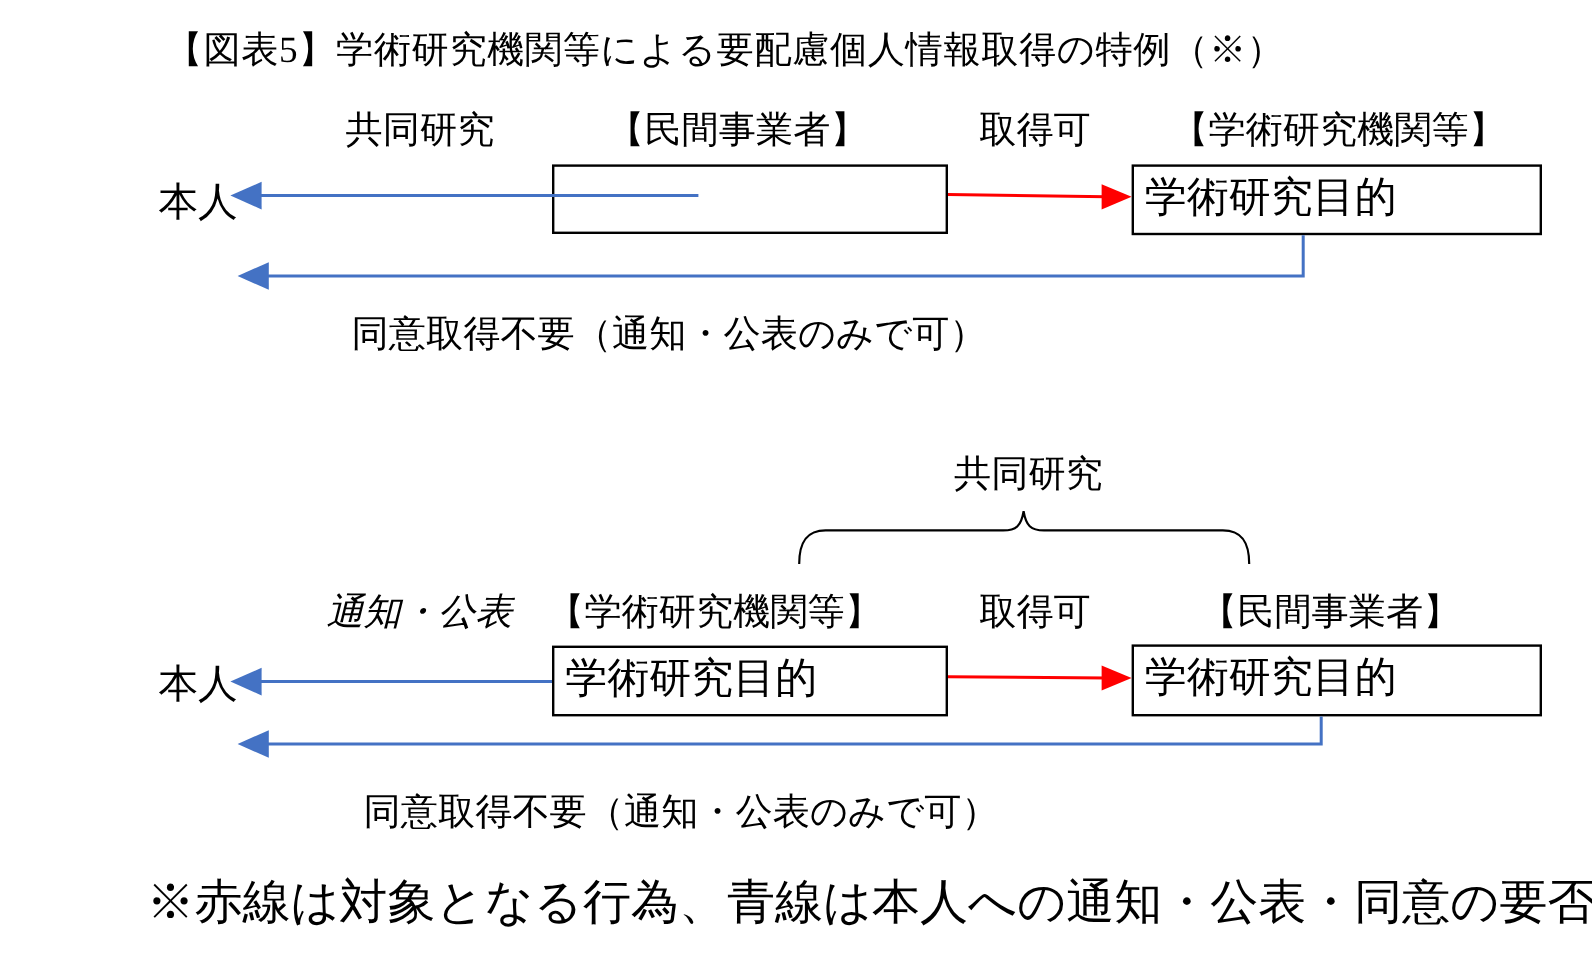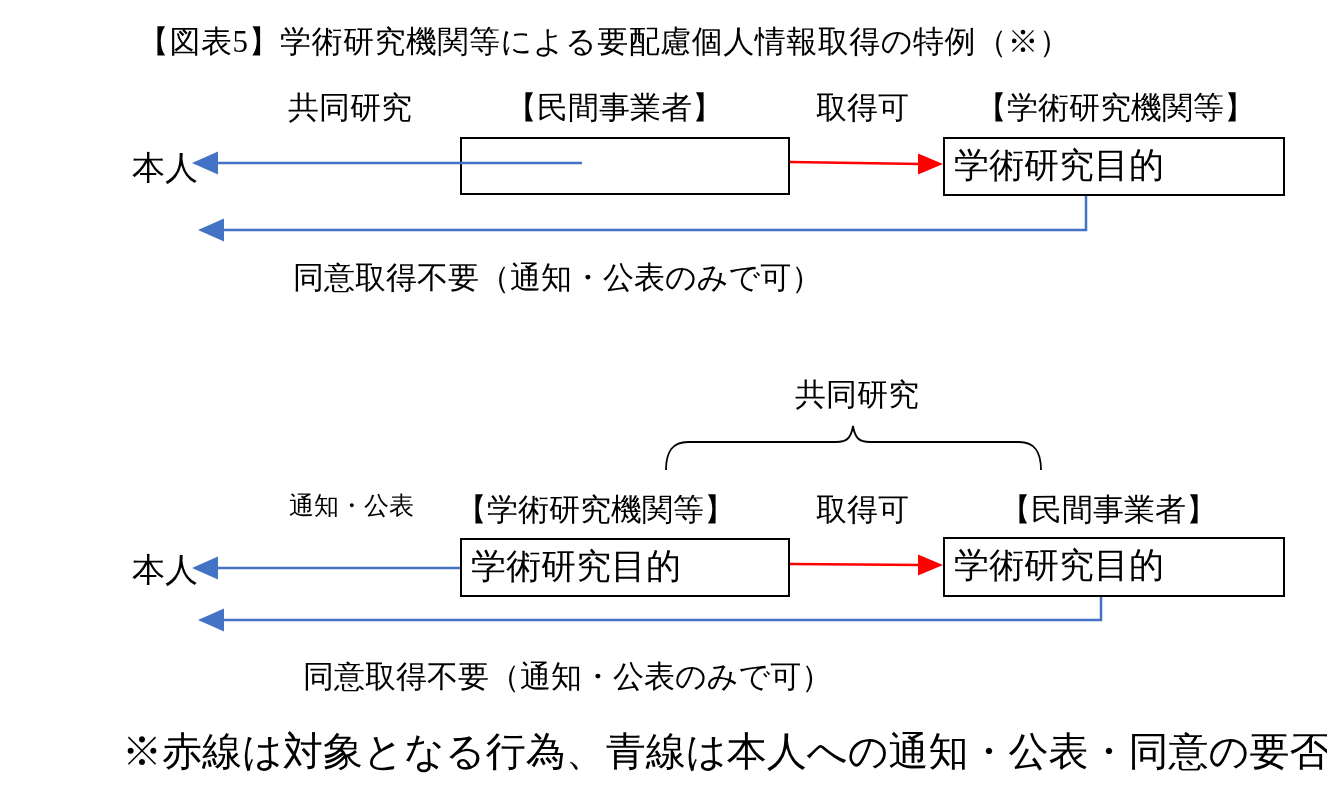--- a/index.html
+++ b/index.html
@@ -35,21 +35,21 @@
     padding-left: 9px;
     overflow: hidden;
   }
   .t-box1 { left: 412px; top: 137px; width: 330px; height: 58px; }
   .t-box2 { left: 895px; top: 137px; width: 342px; height: 59px; }
 
   .t-note { left: 245px; top: 257px; font-size: 31px; }
 
   
   .b-joint     { left: 747px; top: 374px; font-size: 31px; }
-  .b-notice    { left: 241px; top: 489px; font-size: 25px; }
+  .b-notice    { left: 224px; top: 489px; font-size: 31px; font-style: italic; }
   .b-academic  { left: 408px; top: 489px; font-size: 31px; }
   .b-canget    { left: 768px; top: 489px; font-size: 31px; }
   .b-private   { left: 952px; top: 489px; font-size: 31px; }
   .b-person    { left: 84px;  top: 548px; font-size: 33px; }
 
   .b-box1 { left: 412px; top: 538px; width: 330px; height: 59px; }
   .b-box2 { left: 895px; top: 537px; width: 342px; height: 60px; }
 
   .b-note { left: 255px; top: 656px; font-size: 31px; }
 

